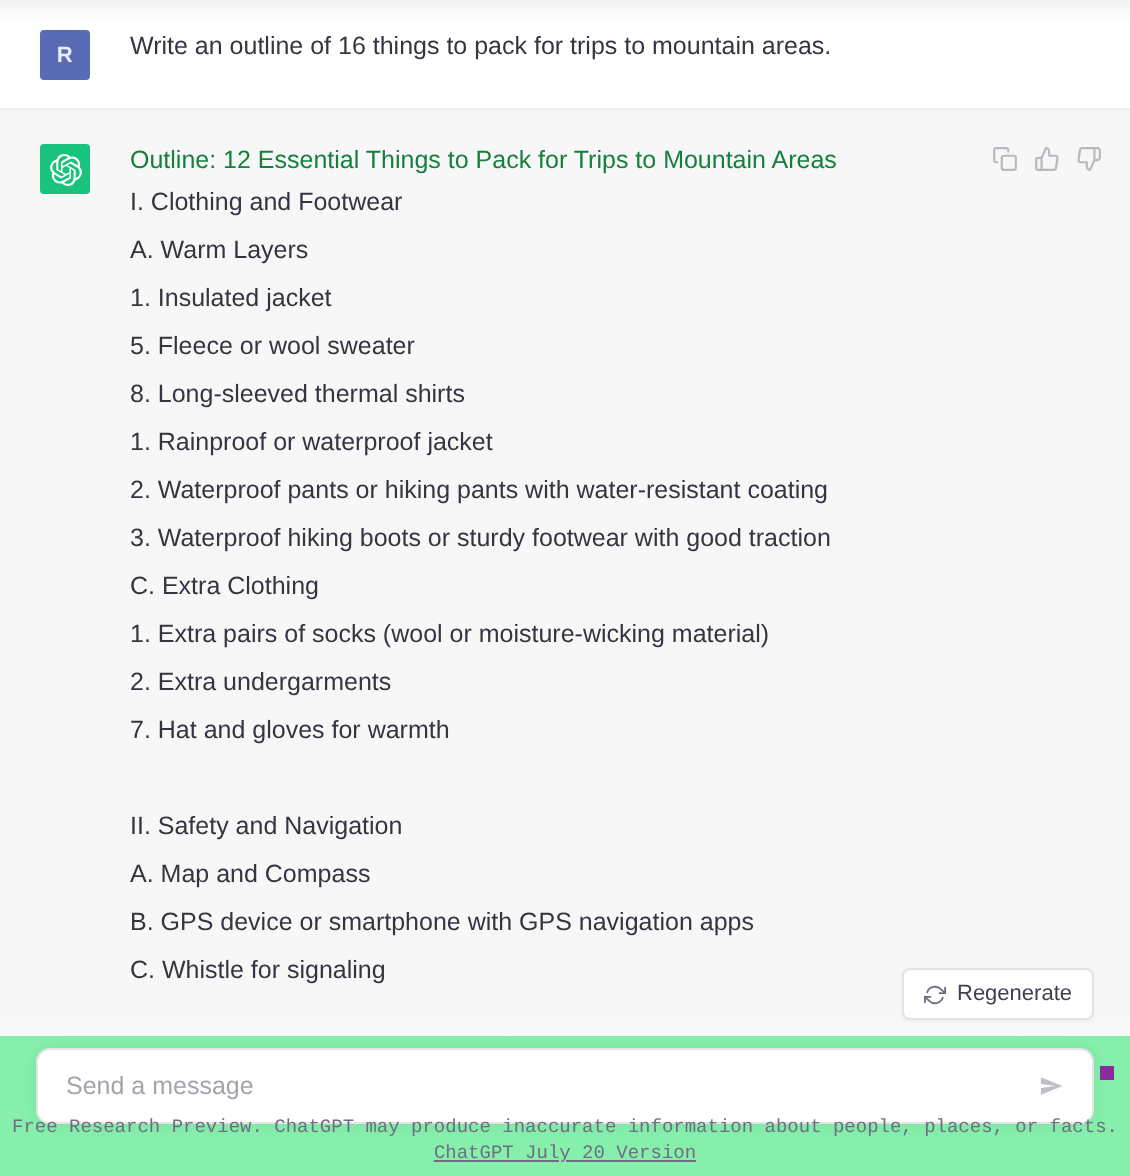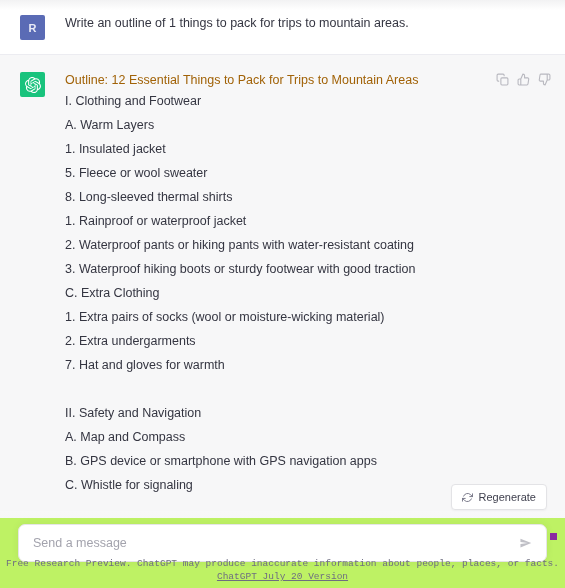--- a/index.html
+++ b/index.html
@@ -107,21 +107,21 @@
   .assistant-head {
     display: flex;
     align-items: flex-start;
     justify-content: space-between;
     gap: 10px;
   }
 
   .assistant-title {
     font-size: 12.5px;
     line-height: 18px;
-    color: #a16207;
+    color: #15803d;
     font-weight: 400;
     flex: 1 1 auto;
   }
 
   .msg-actions {
     display: flex;
     align-items: center;
     gap: 8px;
     flex: 0 0 auto;
     padding-top: 2px;
@@ -183,21 +183,21 @@
   }
   .regen-btn svg { width: 11px; height: 11px; display:block; color:#6e6e80; }
 
   
   .composer-area {
     position: absolute;
     left: 0;
     bottom: 0;
     width: 565px;
     height: 70px;
-    background: #bef264;
+    background: #86efac;
     z-index: 10;
   }
 
   .composer {
     position: absolute;
     left: 18px;
     top: 6px;
     width: 529px;
     box-sizing: border-box;
     background: #ffffff;
@@ -275,21 +275,21 @@
 
     <div class="top-fade"></div>
 
     <div class="msg-row user">
       <div class="avatar-col">
         <div class="avatar user-av">
           <span>R</span>
         </div>
       </div>
       <div class="msg-body">
-        <div class="user-text">Write an outline of 1 things to pack for trips to mountain areas.</div>
+        <div class="user-text">Write an outline of 16 things to pack for trips to mountain areas.</div>
       </div>
     </div>
 
     <div class="msg-row assistant">
       <div class="avatar-col">
         <div class="avatar bot-av">
           <span>
             <svg viewBox="0 0 24 24" width="16" height="16" fill="#ffffff" aria-hidden="true">
               <path d="M22.28 9.82a5.98 5.98 0 0 0-.52-4.91 6.05 6.05 0 0 0-6.51-2.9A6 6 0 0 0 4.98 4.18a5.98 5.98 0 0 0-4 2.9 6.05 6.05 0 0 0 .74 7.1 5.98 5.98 0 0 0 .51 4.9 6.05 6.05 0 0 0 6.52 2.9A5.98 5.98 0 0 0 13.26 24a6.06 6.06 0 0 0 5.77-4.21 5.99 5.99 0 0 0 4-2.9 6.06 6.06 0 0 0-.75-7.07Zm-9.02 12.6a4.48 4.48 0 0 1-2.88-1.04l.14-.08 4.78-2.76a.79.79 0 0 0 .39-.68v-6.74l2.02 1.17a.07.07 0 0 1 .04.05v5.58a4.5 4.5 0 0 1-4.5 4.5ZM3.6 18.3a4.47 4.47 0 0 1-.54-3.01l.14.09 4.78 2.76a.77.77 0 0 0 .78 0l5.84-3.37v2.33a.08.08 0 0 1-.03.06L9.74 19.95a4.5 4.5 0 0 1-6.14-1.64ZM2.34 7.9a4.48 4.48 0 0 1 2.34-1.97V11.6a.77.77 0 0 0 .39.68l5.81 3.35-2.02 1.17a.08.08 0 0 1-.07 0L3.96 14a4.5 4.5 0 0 1-1.62-6.1Zm16.6 3.86-5.84-3.4L15.1 7.2a.08.08 0 0 1 .07 0l4.83 2.79a4.49 4.49 0 0 1-.68 8.1v-5.66a.79.79 0 0 0-.39-.67Zm2.01-3.02-.14-.09-4.77-2.78a.78.78 0 0 0-.79 0L9.42 9.24V6.9a.07.07 0 0 1 .03-.06l4.83-2.79a4.5 4.5 0 0 1 6.68 4.66ZM8.32 12.87 6.3 11.7a.08.08 0 0 1-.04-.06V6.07a4.5 4.5 0 0 1 7.38-3.45l-.14.08L8.72 5.46a.79.79 0 0 0-.4.68Zm1.1-2.37 2.6-1.5 2.61 1.5v3l-2.6 1.5-2.61-1.5Z"></path>
             </svg>

